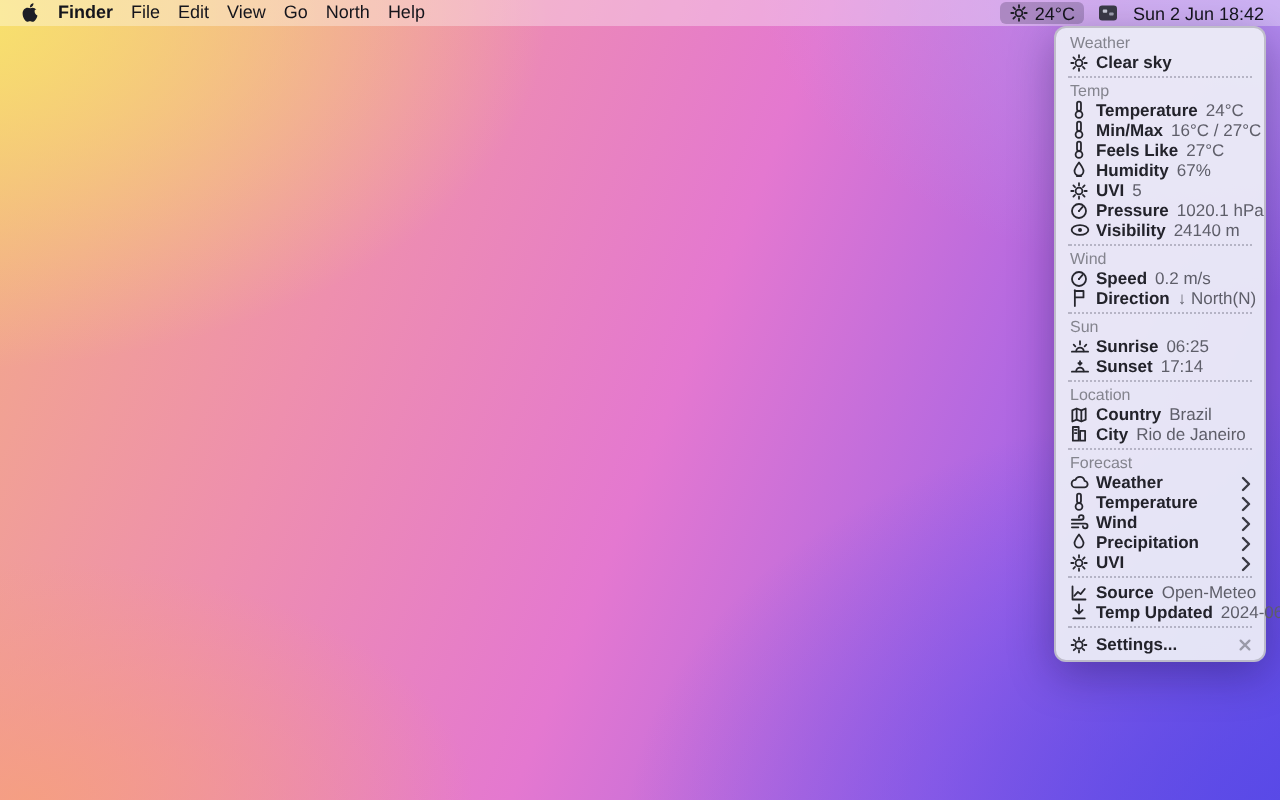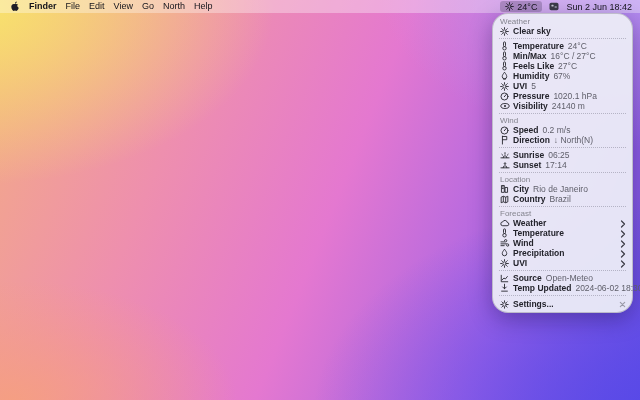--- a/index.html
+++ b/index.html
@@ -31,24 +31,24 @@
   .menubar .right{ display:flex; align-items:center; gap:7px; }
   .status-weather{
     display:flex; align-items:center; gap:3px;
     background:rgba(25,20,45,.22); border-radius:3px;
     padding:1px 5px; height:11px; font-weight:500;
   }
   .clock{ white-space:nowrap; font-weight:500; }
 
   
   .panel{
-    position:absolute; top:13px; right:7px; width:141px;
+    position:absolute; top:13px; right:7px; width:106px;
     background:var(--panel_bg,rgba(236,237,247,.94));
     border:0.5px solid rgba(0,0,0,.18);
-    border-radius:16px;
+    border-radius:6px;
     box-shadow:0 6px 22px rgba(20,10,60,.35);
     padding:3px 6px 3px 6px;
     font-size:8.5px; color:var(--label_text,#23232b);
   }
   .sec-header{ color:var(--header_text,#84848e); font-size:8px; line-height:9px; padding-left:1px; }
   .row{ display:flex; align-items:flex-end; gap:3px; height:10px; white-space:nowrap; }
   .row .label{ font-weight:700; color:var(--label_text,#23232b); }
   .row .value{ color:var(--value_text,#5e5e69); margin-left:1px; }
   .row .flex{ flex:1; }
   .divider{ border-top:1px dotted rgba(100,100,118,.38); margin:2px 0 2px 0; height:0; }
@@ -106,20 +106,21 @@
       <svg width="9" height="9" viewBox="0 0 10 10" fill="none" stroke="#26262e" stroke-width="1" stroke-linecap="round">
           <circle cx="5" cy="5" r="1.9"></circle>
           <path d="M5 .7V1.9M5 8.1V9.3M.7 5H1.9M8.1 5H9.3M1.9 1.9l.9.9M7.2 7.2l.9.9M8.1 1.9l-.9.9M2.8 7.2l-.9.9"></path>
         </svg>
     </span>
     <span class="label">Clear sky</span>
   </div>
 
   <div class="divider"></div>
 
+  <div class="sec-header">Temp</div>
   <div class="row">
     <span class="icon">
       <svg width="9" height="10" viewBox="0 0 10 11" fill="none" stroke="#26262e" stroke-width="1">
           <rect x="3.9" y="0.9" width="2.2" height="5.2" rx="1.1"></rect>
           <circle cx="5" cy="8" r="1.9"></circle>
         </svg>
     </span>
     <span class="label">Temperature</span>
     <span class="value">24°C</span>
   </div>
@@ -205,20 +206,21 @@
           <path d="M2.7 10V1.2"></path>
           <path d="M2.7 1.6h4.8v3.6H2.7"></path>
         </svg>
     </span>
     <span class="label">Direction</span>
     <span class="value">↓ North(N)</span>
   </div>
 
   <div class="divider"></div>
 
+  <div class="sec-header">Sun</div>
   <div class="row">
     <span class="icon">
       <svg width="10" height="9" viewBox="0 0 11 10" fill="none" stroke="#26262e" stroke-width="1" stroke-linecap="round">
           <path d="M1 7.6h9"></path>
           <path d="M3.4 7.4a2.1 2.1 0 0 1 4.2 0"></path>
           <path d="M5.5 3.6V1.8M2.9 4.6l-.9-.9M8.1 4.6l.9-.9"></path>
         </svg>
     </span>
     <span class="label">Sunrise</span>
     <span class="value">06:25</span>
@@ -233,39 +235,39 @@
     </span>
     <span class="label">Sunset</span>
     <span class="value">17:14</span>
   </div>
 
   <div class="divider"></div>
 
   <div class="sec-header">Location</div>
   <div class="row">
     <span class="icon">
+      <svg width="9" height="9" viewBox="0 0 10 10" fill="none" stroke="#26262e" stroke-width="1" stroke-linejoin="round">
+          <path d="M1.3 2.4l2.4-1 2.6 1 2.4-1v6.2l-2.4 1-2.6-1-2.4 1z"></path>
+          <path d="M3.7 1.5v6.1M6.3 2.4v6.2"></path>
+        </svg>
+    </span>
+    <span class="label">Country</span>
+    <span class="value">Brazil</span>
+  </div>
+  <div class="row">
+    <span class="icon">
       <svg width="9" height="10" viewBox="0 0 10 11" fill="none" stroke="#26262e" stroke-width="1" stroke-linejoin="round">
           <rect x="1.6" y="1.6" width="3.2" height="7.6"></rect>
           <rect x="5.6" y="3.8" width="2.8" height="5.4"></rect>
           <path d="M2.7 3.2h1M2.7 5h1" stroke-linecap="round"></path>
         </svg>
     </span>
     <span class="label">City</span>
     <span class="value">Rio de Janeiro</span>
   </div>
-  <div class="row">
-    <span class="icon">
-      <svg width="9" height="9" viewBox="0 0 10 10" fill="none" stroke="#26262e" stroke-width="1" stroke-linejoin="round">
-          <path d="M1.3 2.4l2.4-1 2.6 1 2.4-1v6.2l-2.4 1-2.6-1-2.4 1z"></path>
-          <path d="M3.7 1.5v6.1M6.3 2.4v6.2"></path>
-        </svg>
-    </span>
-    <span class="label">Country</span>
-    <span class="value">Brazil</span>
-  </div>
 
   <div class="divider"></div>
 
   <div class="sec-header">Forecast</div>
   <div class="row">
     <span class="icon">
       <svg width="10" height="8" viewBox="0 0 11 8" fill="none" stroke="#26262e" stroke-width="1" stroke-linejoin="round">
           <path d="M3 7h4.8a1.8 1.8 0 0 0 .2-3.6A2.6 2.6 0 0 0 3 2.8 2.1 2.1 0 0 0 3 7z"></path>
         </svg>
     </span>

